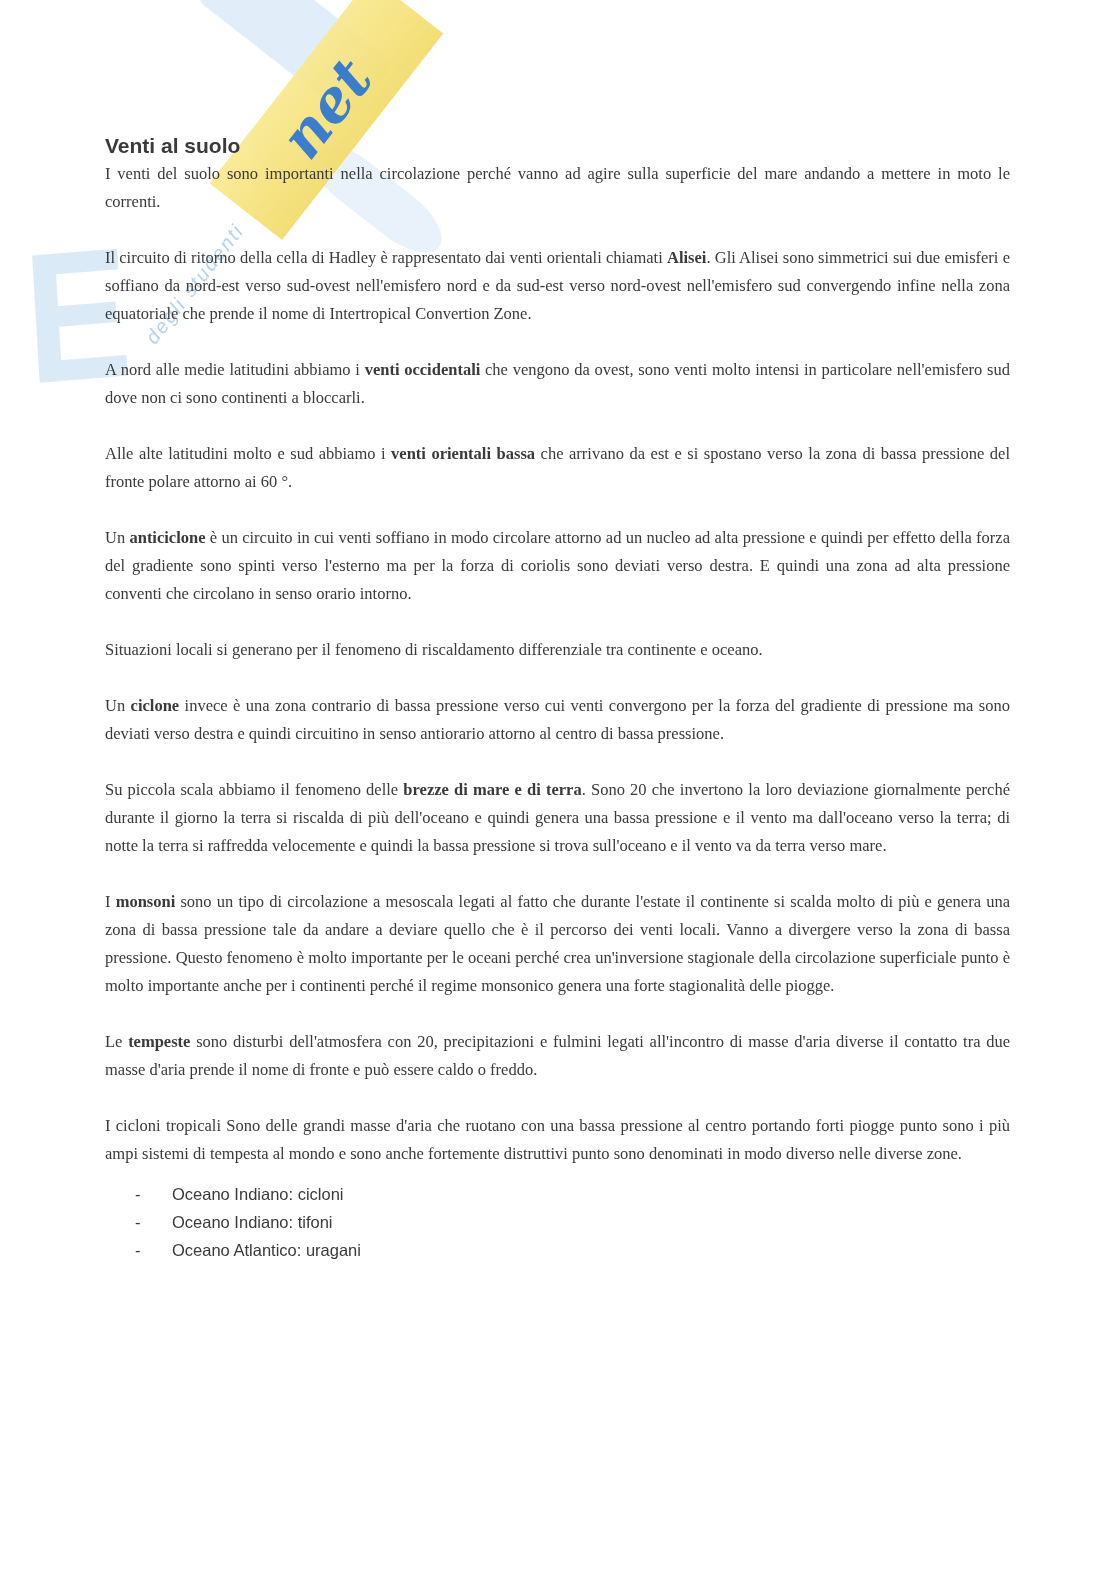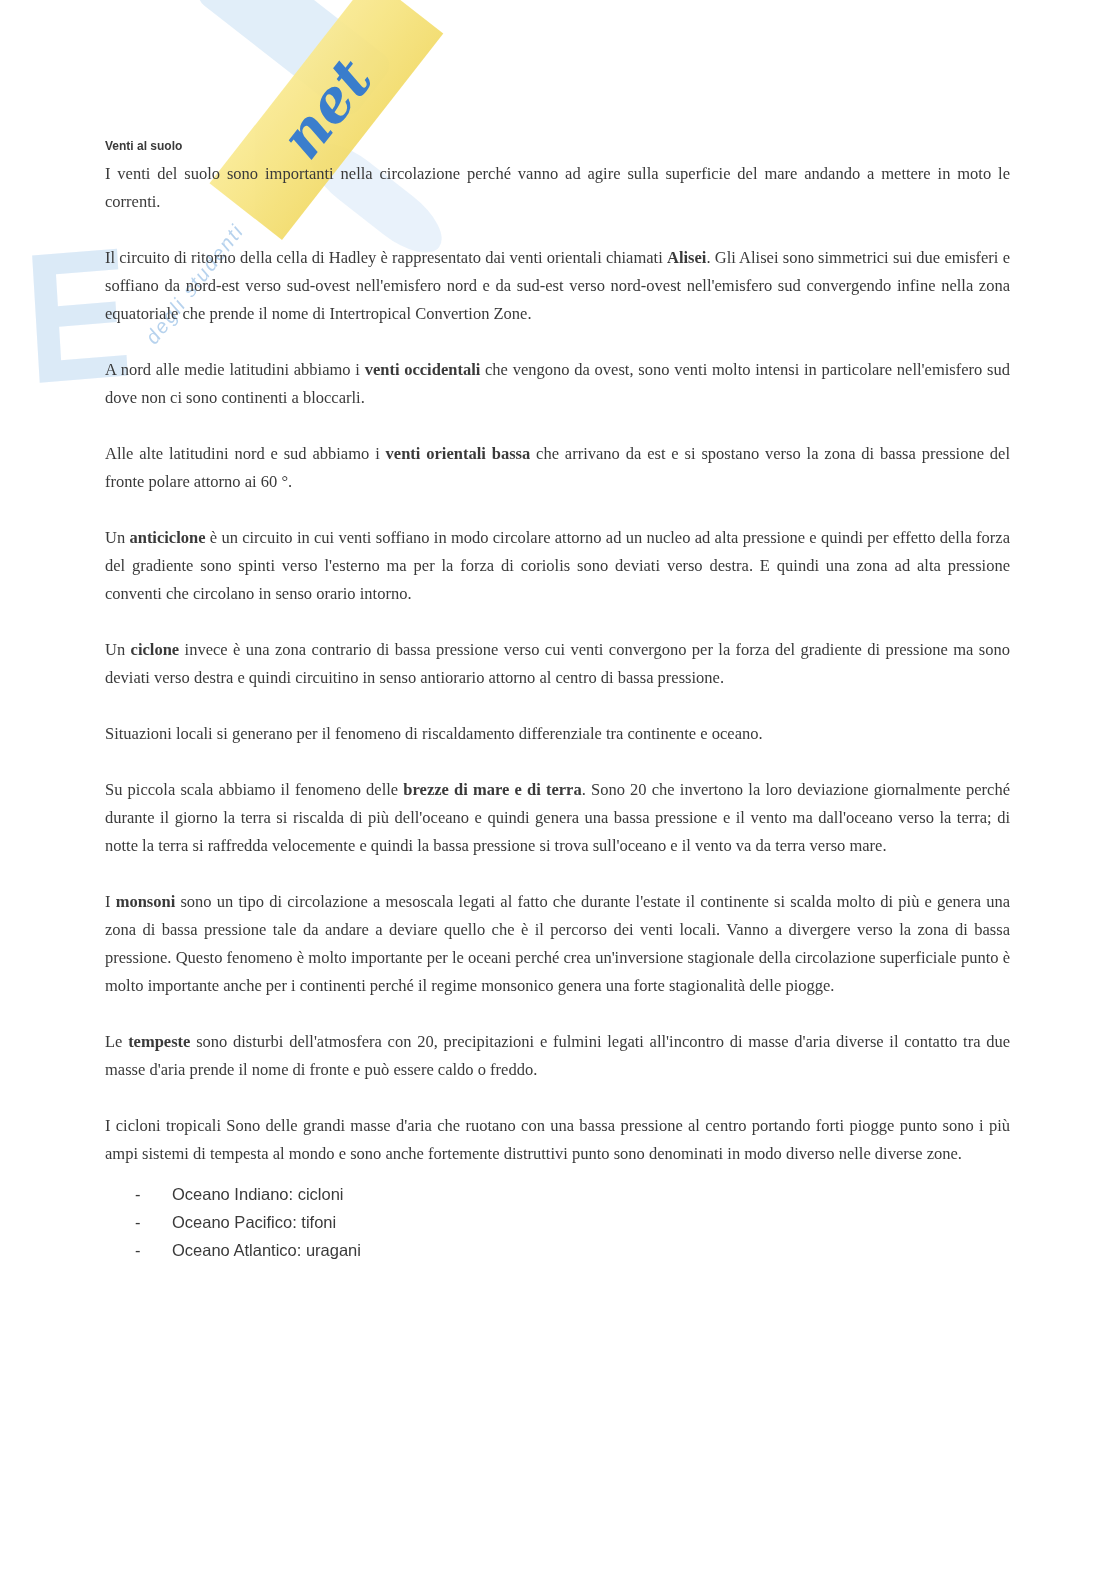--- a/index.html
+++ b/index.html
@@ -85,21 +85,21 @@
 
   
   .content {
     position: relative;
     z-index: 1;
     padding: 132px 106px 0 105px;
     font-size: 16.5px;
     line-height: 28px;
   }
   .doc-title {
-    font-size: 12px;
+    font-size: 21px;
     line-height: 28px;
     font-weight: bold;
     margin: 0;
   }
   .para {
     margin: 0 0 28px 0;
     text-align: justify;
     font-family: Liberation Serif, serif;
   }
   .para:last-child { margin-bottom: 12px; }
@@ -133,37 +133,37 @@
     </div>
     <div class="wm-tagline">degli studenti</div>
   </div>
 
   <div class="content">
     <h1 class="doc-title">Venti al suolo</h1>
     <div>
         <p class="para"><span>I venti del suolo sono importanti nella circolazione perché vanno ad agire sulla superficie del mare andando a mettere in moto le correnti.</span></p>
         <p class="para"><span>Il circuito di ritorno della cella di Hadley è rappresentato dai venti orientali chiamati </span><span class="bold">Alisei</span><span>. Gli Alisei sono simmetrici sui due emisferi e soffiano da nord-est verso sud-ovest nell'emisfero nord e da sud-est verso nord-ovest nell'emisfero sud convergendo infine nella zona equatoriale che prende il nome di Intertropical Convertion Zone.</span></p>
         <p class="para"><span>A nord alle medie latitudini abbiamo i </span><span class="bold">venti occidentali</span><span> che vengono da ovest, sono venti molto intensi in particolare nell'emisfero sud dove non ci sono continenti a bloccarli.</span></p>
-        <p class="para"><span>Alle alte latitudini nord e sud abbiamo i </span><span class="bold">venti orientali bassa</span><span> che arrivano da est e si spostano verso la zona di bassa pressione del fronte polare attorno ai 60 °.</span></p>
+        <p class="para"><span>Alle alte latitudini molto e sud abbiamo i </span><span class="bold">venti orientali bassa</span><span> che arrivano da est e si spostano verso la zona di bassa pressione del fronte polare attorno ai 60 °.</span></p>
         <p class="para"><span>Un </span><span class="bold">anticiclone</span><span> è un circuito in cui venti soffiano in modo circolare attorno ad un nucleo ad alta pressione e quindi per effetto della forza del gradiente sono spinti verso l'esterno ma per la forza di coriolis sono deviati verso destra. E quindi una zona ad alta pressione conventi che circolano in senso orario intorno.</span></p>
+        <p class="para"><span>Situazioni locali si generano per il fenomeno di riscaldamento differenziale tra continente e oceano.</span></p>
         <p class="para"><span>Un </span><span class="bold">ciclone</span><span> invece è una zona contrario di bassa pressione verso cui venti convergono per la forza del gradiente di pressione ma sono deviati verso destra e quindi circuitino in senso antiorario attorno al centro di bassa pressione.</span></p>
-        <p class="para"><span>Situazioni locali si generano per il fenomeno di riscaldamento differenziale tra continente e oceano.</span></p>
         <p class="para"><span>Su piccola scala abbiamo il fenomeno delle </span><span class="bold">brezze di mare e di terra</span><span>. Sono 20 che invertono la loro deviazione giornalmente perché durante il giorno la terra si riscalda di più dell'oceano e quindi genera una bassa pressione e il vento ma dall'oceano verso la terra; di notte la terra si raffredda velocemente e quindi la bassa pressione si trova sull'oceano e il vento va da terra verso mare.</span></p>
         <p class="para"><span>I </span><span class="bold">monsoni</span><span> sono un tipo di circolazione a mesoscala legati al fatto che durante l'estate il continente si scalda molto di più e genera una zona di bassa pressione tale da andare a deviare quello che è il percorso dei venti locali. Vanno a divergere verso la zona di bassa pressione. Questo fenomeno è molto importante per le oceani perché crea un'inversione stagionale della circolazione superficiale punto è molto importante anche per i continenti perché il regime monsonico genera una forte stagionalità delle piogge.</span></p>
         <p class="para"><span>Le </span><span class="bold">tempeste</span><span> sono disturbi dell'atmosfera con 20, precipitazioni e fulmini legati all'incontro di masse d'aria diverse il contatto tra due masse d'aria prende il nome di fronte e può essere caldo o freddo.</span></p>
         <p class="para"><span>I cicloni tropicali Sono delle grandi masse d'aria che ruotano con una bassa pressione al centro portando forti piogge punto sono i più ampi sistemi di tempesta al mondo e sono anche fortemente distruttivi punto sono denominati in modo diverso nelle diverse zone.</span></p>
       </div>
     <ul class="zones">
         <li class="li">
           <span class="dash">-</span>
           <span class="litext">Oceano Indiano: cicloni</span>
         </li>
         <li class="li">
           <span class="dash">-</span>
-          <span class="litext">Oceano Pacifico: tifoni</span>
+          <span class="litext">Oceano Indiano: tifoni</span>
         </li>
         <li class="li">
           <span class="dash">-</span>
           <span class="litext">Oceano Atlantico: uragani</span>
         </li>
       </ul>
   </div>
 
 </div>
 

